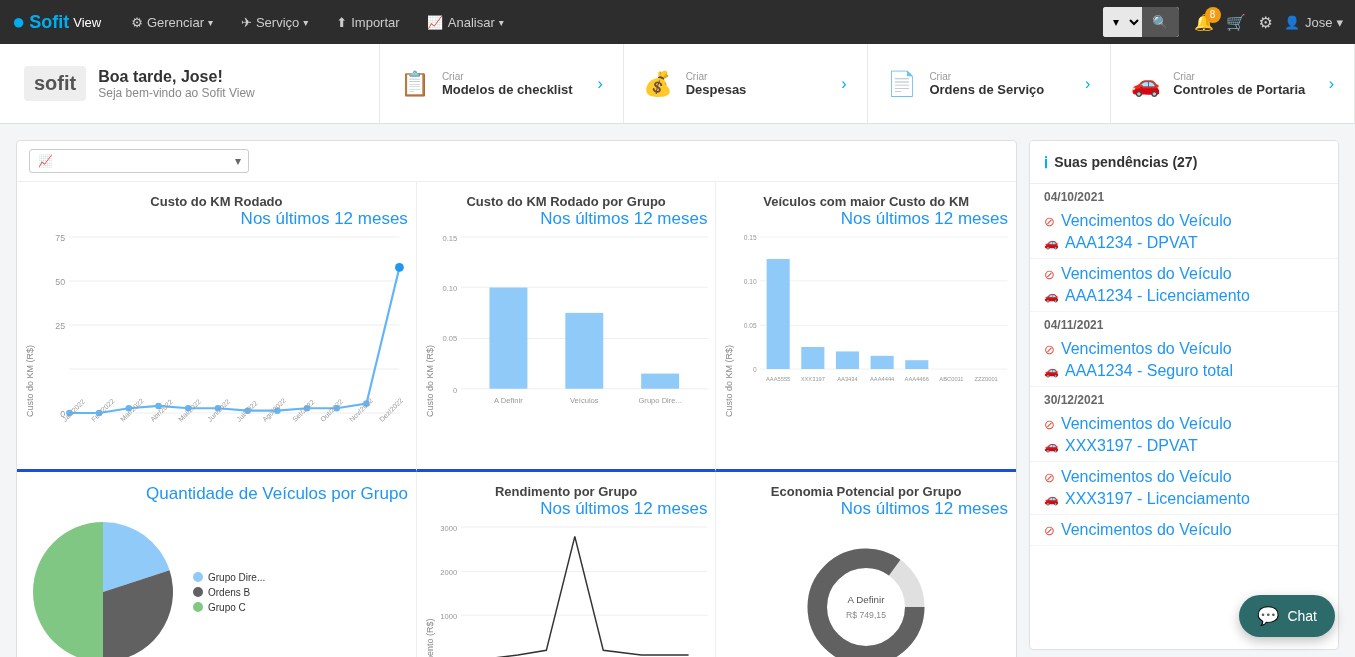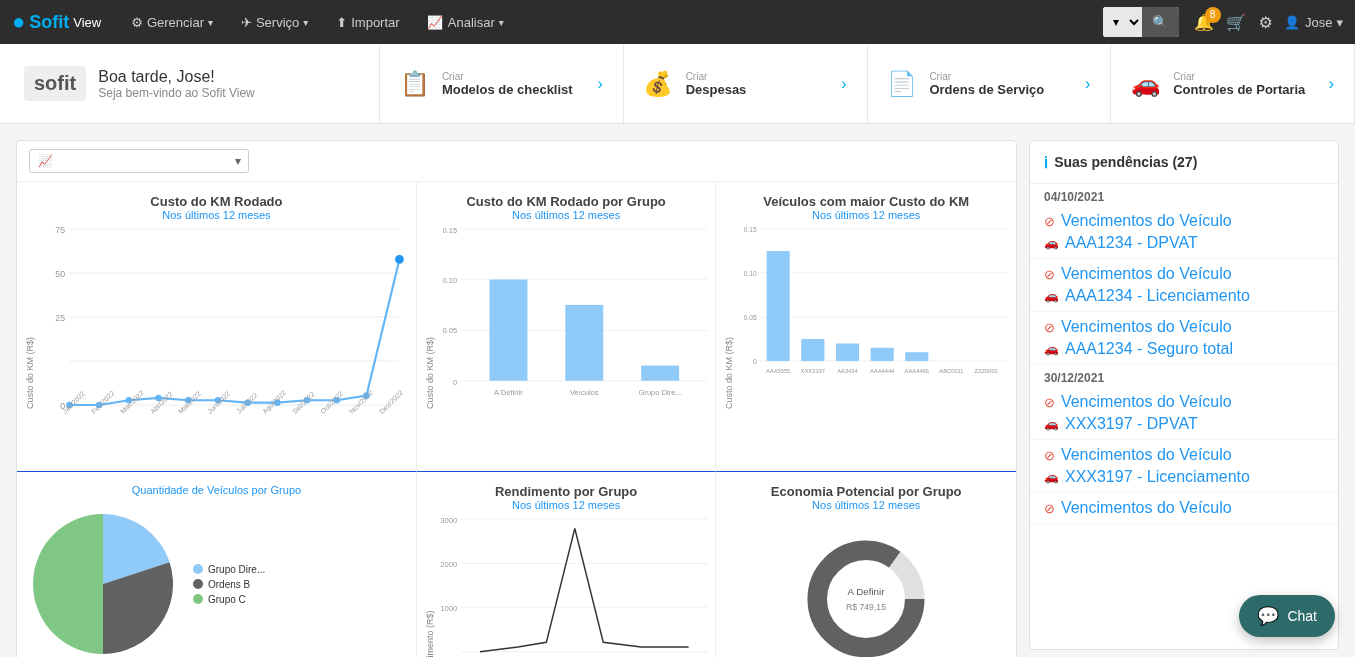--- a/index.html
+++ b/index.html
@@ -61,21 +61,21 @@
       height: 80px;
     }
     .welcome-box {
       display: flex; align-items: center; gap: 12px;
       padding: 16px 24px; border-right: 1px solid #e8e8e8;
       min-width: 380px;
     }
     .welcome-logo {
       background: #eee; border-radius: 4px; padding: 6px 10px; font-size: 20px; font-weight: 700; color: #555;
     }
-    .welcome-text h2 { font-size: 16px; font-weight: 400; color: #333; }
+    .welcome-text h2 { font-size: 16px; font-weight: 700; color: #333; }
     .welcome-text p { font-size: 12px; color: #888; }
     .quick-action {
       display: flex; align-items: center; justify-content: space-between;
       padding: 12px 20px; border-right: 1px solid #e8e8e8; flex: 1;
       cursor: pointer; gap: 12px;
     }
     .quick-action-content { display: flex; align-items: center; gap: 12px; }
     .quick-action-icon { font-size: 24px; color: #00aeef; }
     .quick-action-text small { display: block; font-size: 10px; color: #999; }
     .quick-action-text span { font-size: 13px; font-weight: 600; color: #333; }
@@ -99,26 +99,26 @@
       content: '▾'; position: absolute; right: 8px; top: 50%; transform: translateY(-50%);
       font-size: 12px; color: #666; pointer-events: none;
     }
 
     
     .charts-grid {
       display: grid; grid-template-columns: 1fr 1fr 1fr;
       gap: 0;
     }
     .chart-cell {
-      border-right: 1px solid #eee; border-bottom: 1px solid #1d4ed8;
+      border-right: 1px solid #eee; border-bottom: 3px solid #1d4ed8;
       padding: 12px 8px 8px 8px; min-height: 290px;
     }
     .chart-cell:nth-child(3n) { border-right: none; }
     .chart-title { text-align: center; font-size: 13px; font-weight: 600; color: #444; }
-    .chart-subtitle { text-align: center; font-size: 11px; color: #2196f3; margin-bottom: 8px; }
+    .chart-subtitle { text-align: right; font-size: 17px; color: #2196f3; margin-bottom: 8px; }
 
     
     .sidebar-panel {
       width: 310px; min-width: 310px; background: #fff;
       border: 1px solid #e0e0e0; border-radius: 4px; margin-left: 12px;
       max-height: 510px; overflow-y: auto;
     }
     .sidebar-header {
       background: #fff; border-bottom: 1px solid #eee;
       padding: 10px 14px; font-size: 14px; font-weight: 600;
@@ -491,20 +491,21 @@
       <div class="pending-row">
         <span class="err-icon">⊘</span>
         <a>Vencimentos do Veículo</a>
       </div>
       <div class="pending-row">
         <span class="car-icon">🚗</span>
         <a>AAA1234 - Licenciamento</a>
       </div>
     </div>
 
+    <div class="pending-date">04/11/2021</div>
     <div class="pending-item">
       <div class="pending-row">
         <span class="err-icon">⊘</span>
         <a>Vencimentos do Veículo</a>
       </div>
       <div class="pending-row">
         <span class="car-icon">🚗</span>
         <a>AAA1234 - Seguro total</a>
       </div>
     </div>

